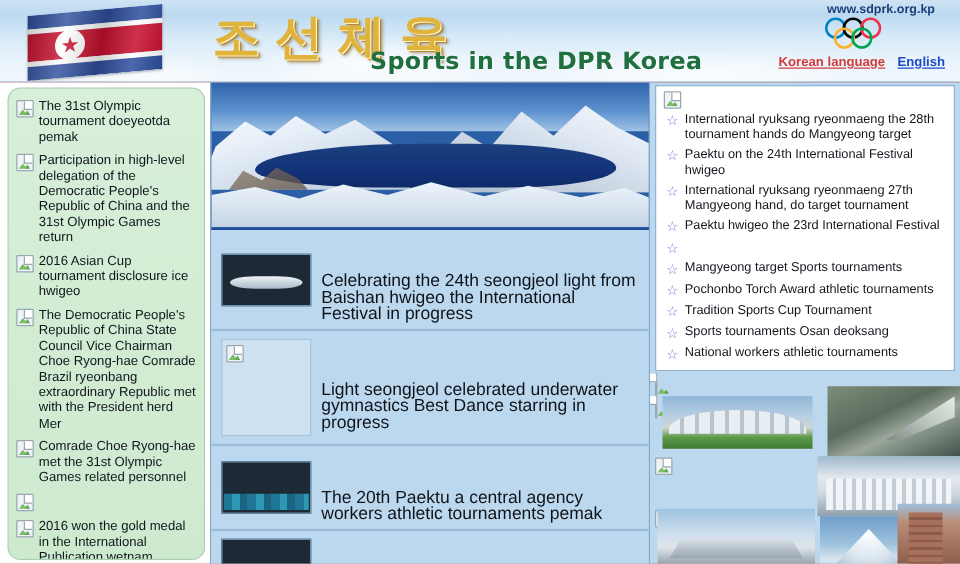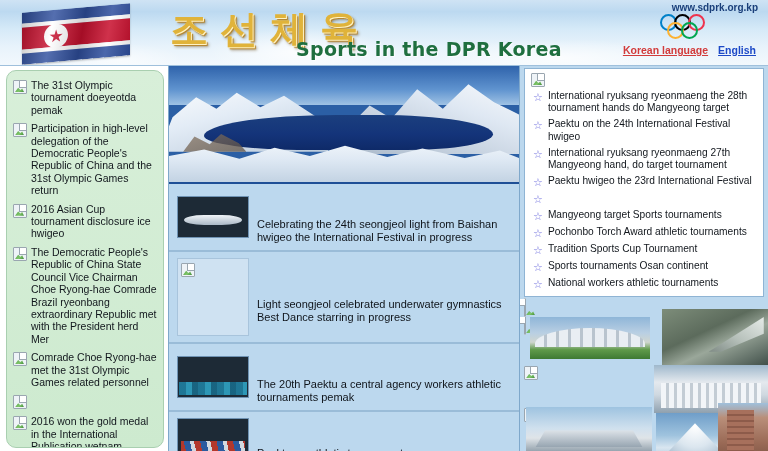--- a/index.html
+++ b/index.html
@@ -65,21 +65,21 @@
       3px 3px 3px rgba(90,60,10,.45);
   }
   .site-subtitle {
     position:absolute; left:296px; top:38px;
     font-size:19px; font-weight:700; color:#1f6f3f;
     text-shadow: 1px 1px 1px rgba(255,255,255,.85);
     letter-spacing:.3px;
     font-family:"DejaVu Sans", sans-serif;
   }
   .hdr-url {
-    position:absolute; right:10px; top:2px;
+    position:absolute; right:20px; top:2px;
     font-size:10px; color:#1a3f7a; font-weight:700;
   }
   .olympic-rings { position:absolute; right:32px; top:14px; width:76px; height:26px; }
   .ring { position:absolute; width:17px; height:17px; border:2.4px solid #000; border-radius:50%; }
   .r1{ left:0px;  top:0px;  border-color:#0081c8; }
   .r2{ left:14px; top:0px;  border-color:#000000; }
   .r3{ left:28px; top:0px;  border-color:#ee334e; }
   .r4{ left:7px;  top:8px;  border-color:#fcb131; }
   .r5{ left:21px; top:8px;  border-color:#00a651; }
   .lang-links { position:absolute; right:12px; top:44px; font-size:10.5px; font-weight:700; }
@@ -203,21 +203,21 @@
     overflow:hidden; position:relative;
     background:#1d2a36;
   }
   .article .thumb.empty {
     width:72px; height:78px;
     background:#cfe2f2; border:1px solid #a8c4dc;
     display:flex; align-items:flex-start; justify-content:flex-start;
     padding:3px;
   }
   .article .atitle {
-    font-size:11px; line-height:13px; color:#0f141a;margin-top:28px;
+    font-size:14px; line-height:13px; color:#0f141a;margin-top:28px;
   }
 
   
   .th-arena   { background:linear-gradient(180deg,#3a2f26 0%, #6c5b4a 38%, #cfd6dc 52%, #8d9aa6 78%, #5a4634 100%); }
   .th-arena:after{
     content:""; position:absolute; left:8%; top:44%; width:84%; height:26%;
     background:linear-gradient(180deg,#f0f4f8,#aab8c6); border-radius:50%/70%;
   }
   .th-hall    { background:linear-gradient(180deg,#2b2620 0%, #4e443a 30%, #c8b593 55%, #d9c9a7 75%, #b9a584 100%); }
   .th-hall:after{
@@ -435,21 +435,21 @@
           <div class="rlist-item">
             <span class="star-ic">☆</span>
             <span class="rtext">Pochonbo Torch Award athletic tournaments</span>
           </div>
           <div class="rlist-item">
             <span class="star-ic">☆</span>
             <span class="rtext">Tradition Sports Cup Tournament</span>
           </div>
           <div class="rlist-item">
             <span class="star-ic">☆</span>
-            <span class="rtext">Sports tournaments Osan continent</span>
+            <span class="rtext">Sports tournaments Osan deoksang</span>
           </div>
           <div class="rlist-item">
             <span class="star-ic">☆</span>
             <span class="rtext">National workers athletic tournaments</span>
           </div>
         </div>
     </div>
 
     <div class="gallery">
       <div class="gal-icons">

